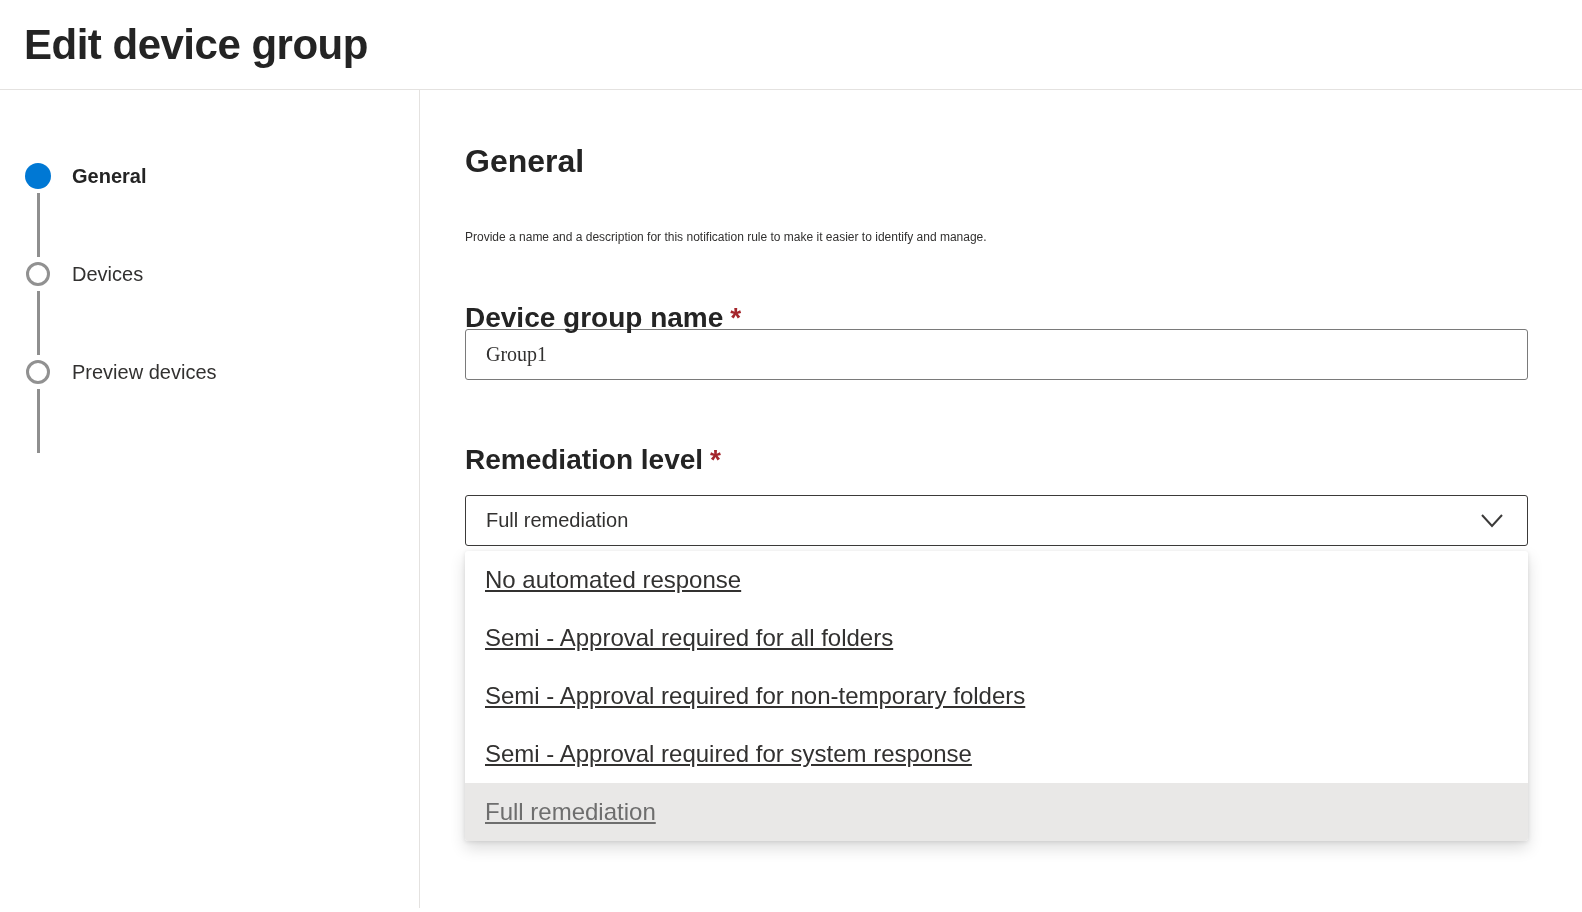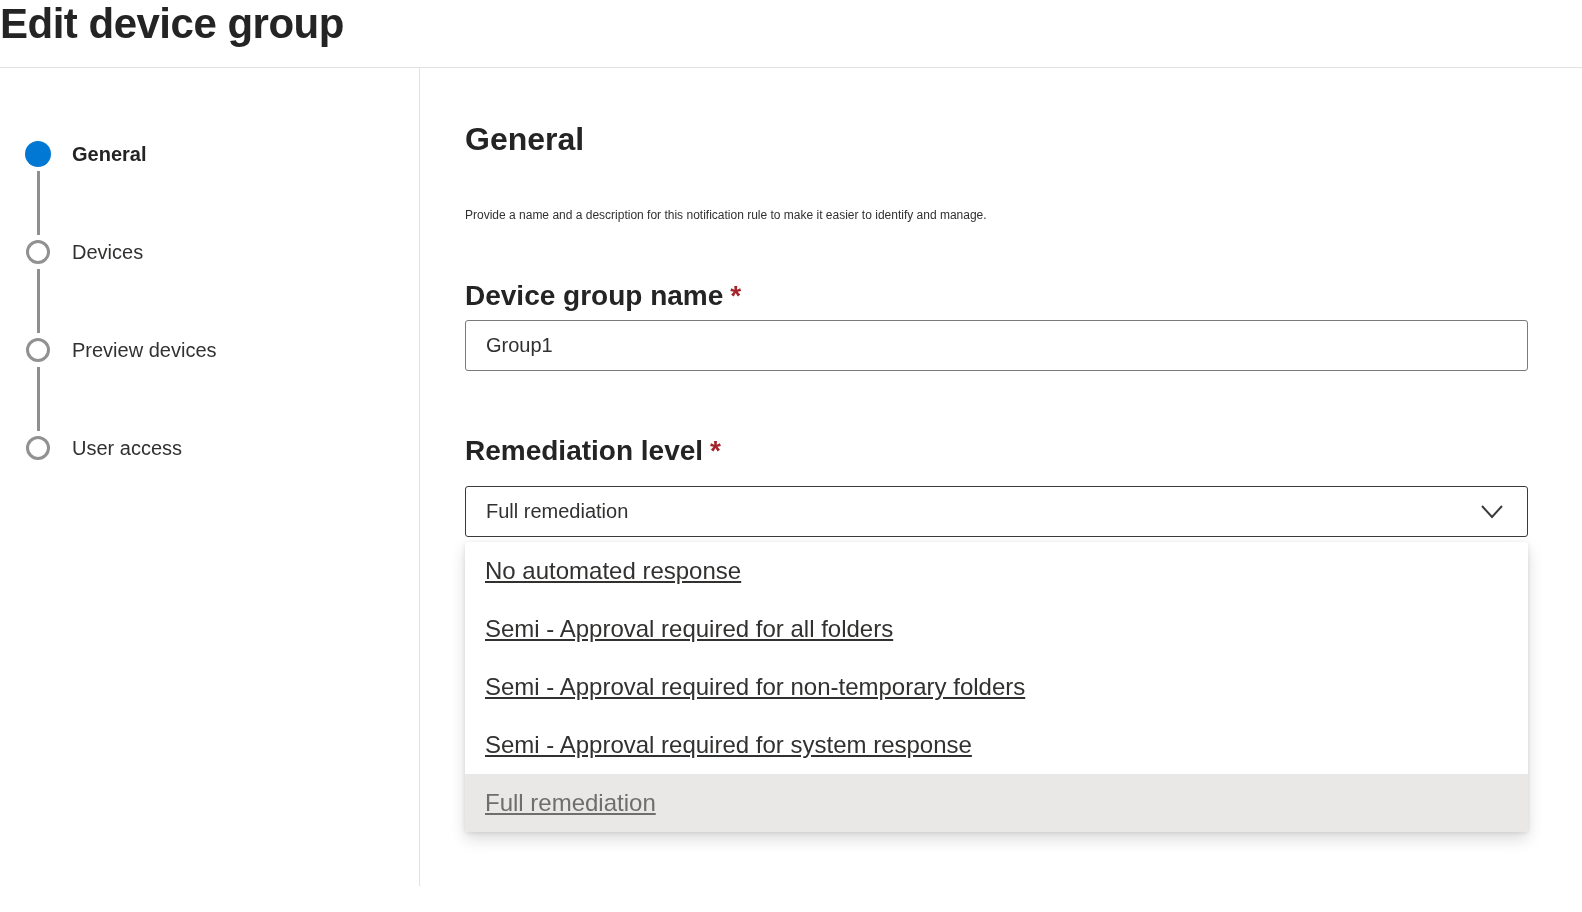--- a/index.html
+++ b/index.html
@@ -5,22 +5,24 @@
   * { box-sizing: border-box; margin: 0; padding: 0; }
   html, body {
     width: 1582px; height: 912px;
     background: #ffffff;
     font-family: "Liberation Sans", "DejaVu Sans", sans-serif;
     color: #323130;
     overflow: hidden;
   }
   
   .app-header {
-    height: 68px;
-    display: flex;
+    height: 90px;
+    display: flex;
+    align-items: center;
+    padding-left: 24px;
     border-bottom: 1px solid #e4e2e0;
   }
   .app-header h1 {
     font-size: 42px;
     font-weight: 700;
     color: #242424;
     letter-spacing: -0.5px;
   }
   
   .layout {
@@ -99,26 +101,26 @@
   .field-label .required {
     color: #a4262c;
     font-weight: 700;
     margin-left: 7px;
   }
   .field-label.second { margin-top: 64px; }
   .text-input {
     display: block;
     width: 100%;
     height: 51px;
-    margin-top: 16px;
+    margin-top: 3px;
     border: 1px solid #7a7a7a;
     border-radius: 3px;
     padding: 0 20px;
     font-size: 20px;
-    font-family: Liberation Sans, sans-serif;
+    font-family: Liberation Serif, serif;
     color: #323130;
     outline: none;
   }
   .select-box {
     margin-top: 27px;
     height: 51px;
     border: 1px solid #3b3a39;
     border-radius: 3px;
     display: flex;
     align-items: center;
@@ -176,26 +178,20 @@
       <span class="step-label">Devices</span>
     </div>
     <div class="connector"></div>
     <div class="step-row">
       <span class="bullet-col">
           <span class="bullet-upcoming"></span>
         </span>
       <span class="step-label">Preview devices</span>
     </div>
     <div class="connector"></div>
-    <div class="step-row">
-      <span class="bullet-col">
-          <span class="bullet-upcoming"></span>
-        </span>
-      <span class="step-label">User access</span>
-    </div>
   </nav>
 
   <main class="main-pane">
     <h2 class="section-title">General</h2>
     <p class="section-desc">Provide a name and a description for this notification rule to make it easier to identify and manage.</p>
 
     <div class="field-label">
       <span>Device group name</span><span class="required">*</span>
     </div>
     <input class="text-input" type="text" value="Group1" style="">

